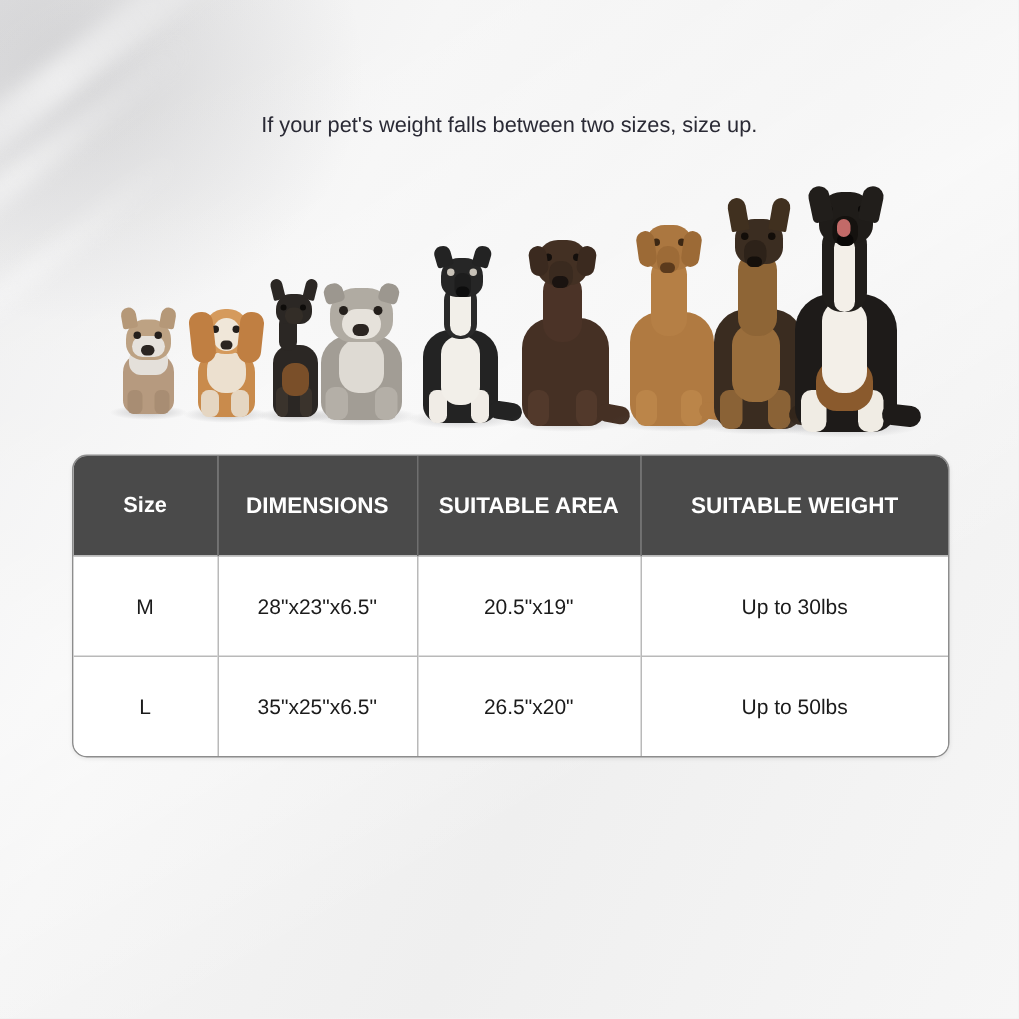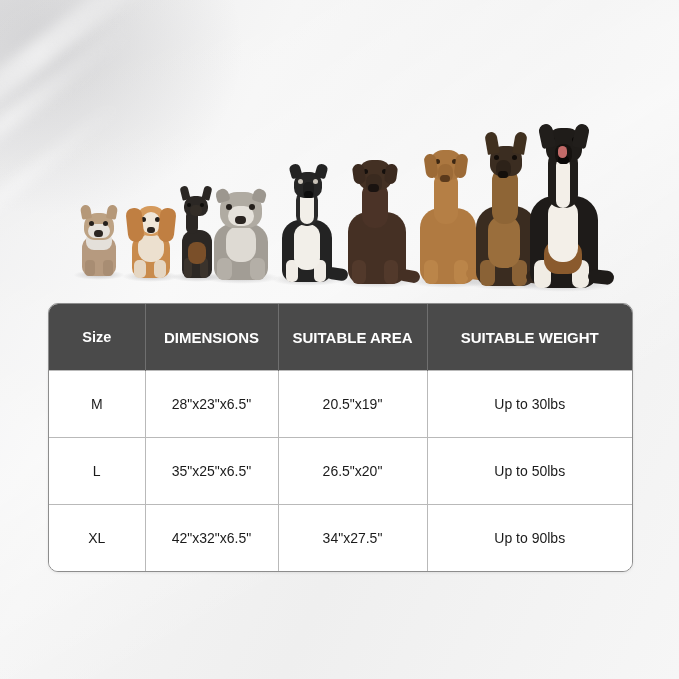--- a/index.html
+++ b/index.html
@@ -130,20 +130,21 @@
 </head>
 <body>
 
 <div class="page">
 
   <div class="shadow-blob"></div>
   <div class="streak s1"></div>
   <div class="streak s2"></div>
   <div class="streak s3"></div>
 
+  <div class="subtitle">If your pet's weight falls between two sizes, size up.</div>
 
   <div class="dogs">
 
     <div class="dog" style="left:76px; bottom:14px; width:46px; height:74px;">
       <div class="ground-shadow" style="width:52px;height:10px;"></div>
       <div style="position:absolute;left:6px;bottom:0;width:34px;height:40px;background:#b69a7f;border-radius:12px 12px 9px 9px;"></div>
       <div style="position:absolute;left:9px;bottom:0;width:10px;height:16px;background:#a88d73;border-radius:4px;"></div>
       <div style="position:absolute;left:27px;bottom:0;width:10px;height:16px;background:#a88d73;border-radius:4px;"></div>
       <div style="position:absolute;left:10px;bottom:26px;width:26px;height:18px;background:#e4e0da;border-radius:8px;"></div>
       <div style="position:absolute;left:8px;bottom:36px;width:30px;height:27px;background:#bda283;border-radius:13px 13px 11px 11px;"></div>
@@ -311,23 +312,17 @@
           <td>28"x23"x6.5"</td>
           <td>20.5"x19"</td>
           <td>Up to 30lbs</td>
         </tr>
         <tr>
           <td class="size-cell">L</td>
           <td>35"x25"x6.5"</td>
           <td>26.5"x20"</td>
           <td>Up to 50lbs</td>
         </tr>
-        <tr>
-          <td class="size-cell">XL</td>
-          <td>42"x32"x6.5"</td>
-          <td>34"x27.5"</td>
-          <td>Up to 90lbs</td>
-        </tr>
       </tbody>
     </table>
   </div>
 
 </div>
 
 </body></html>

